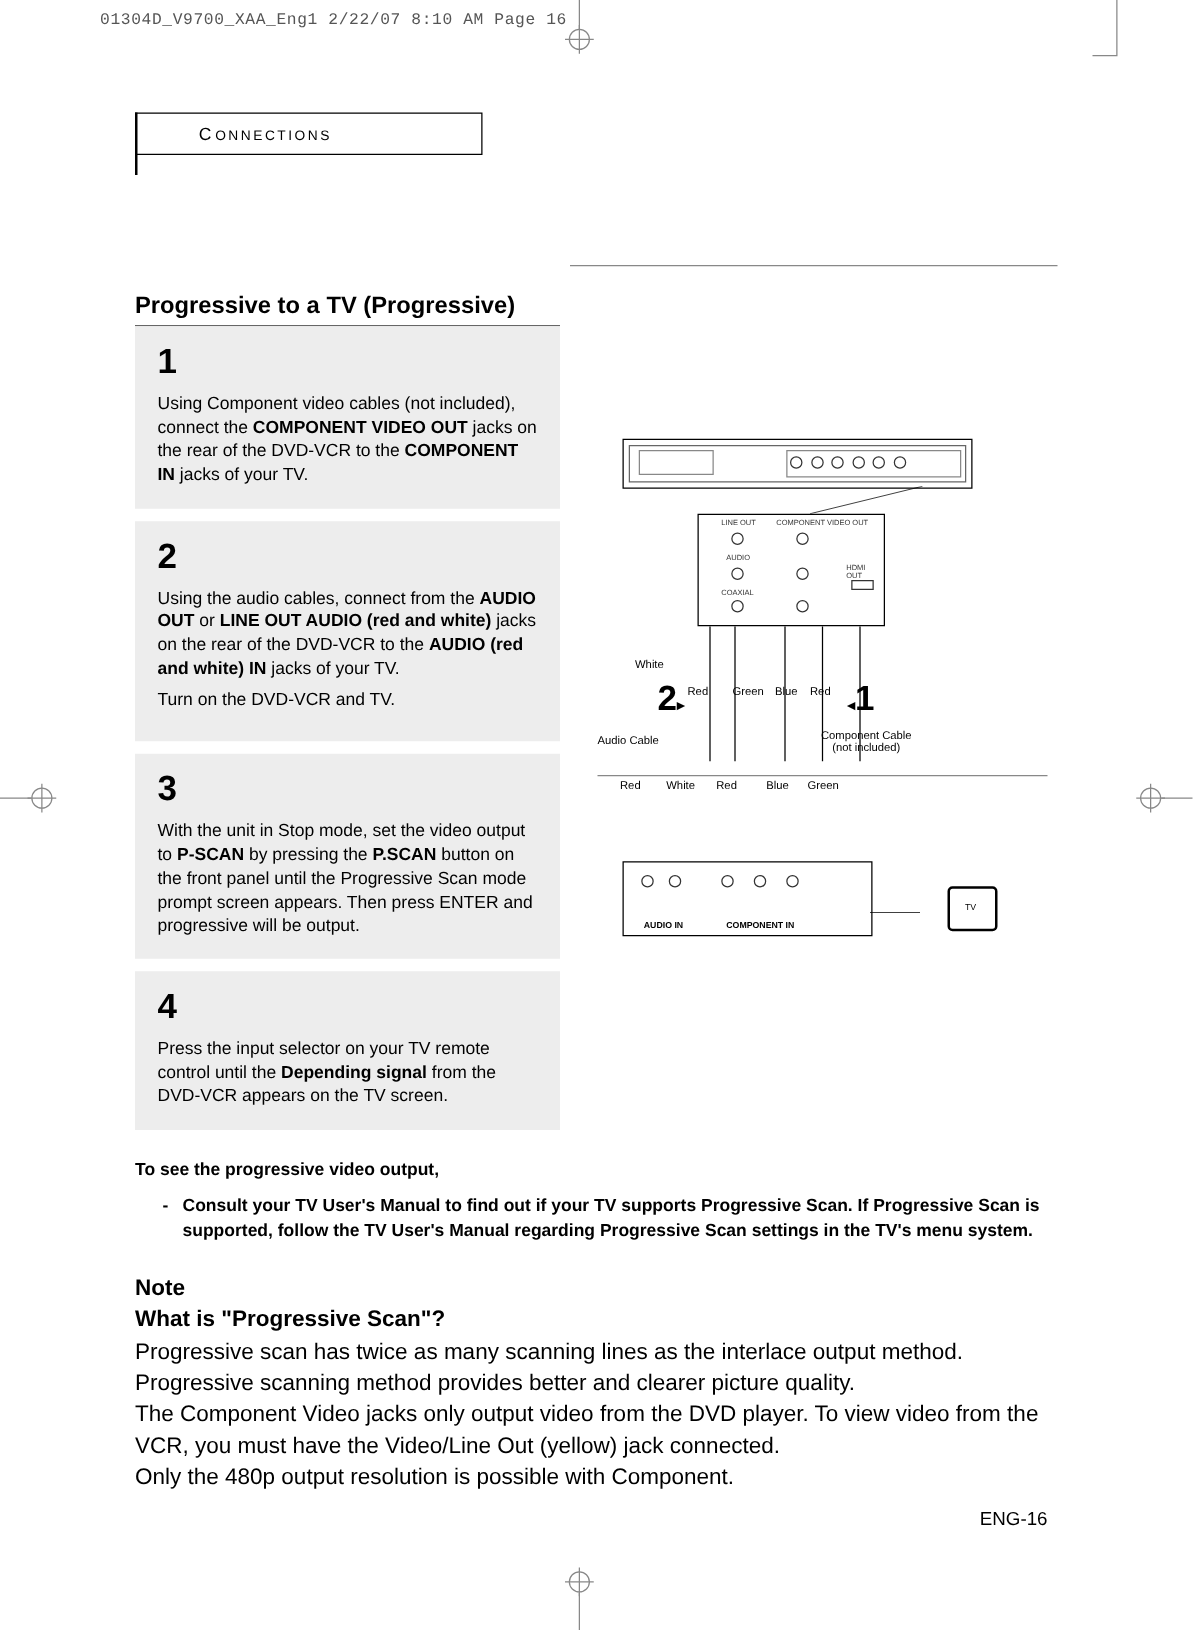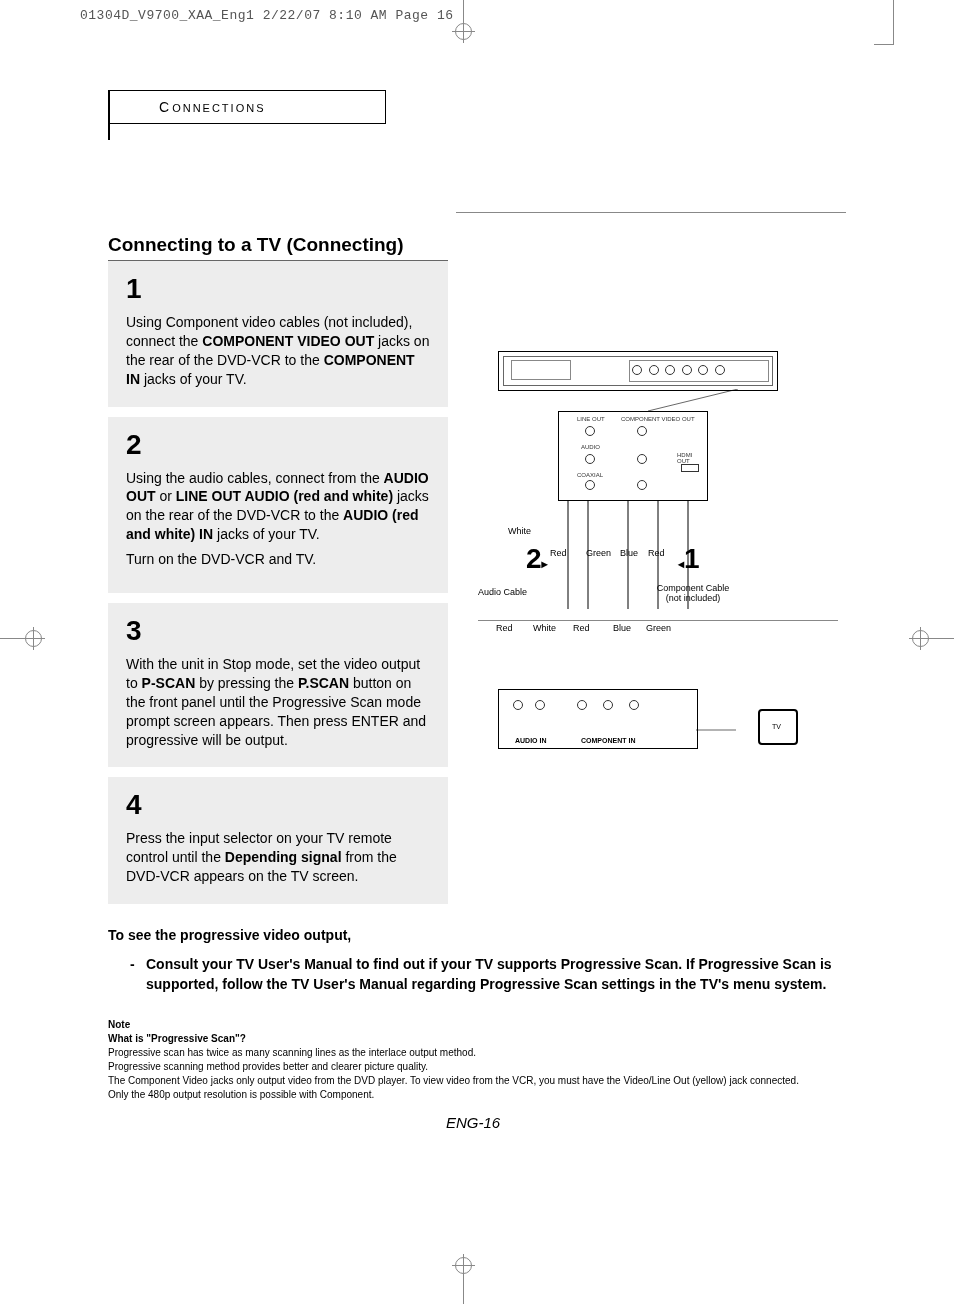--- a/index.html
+++ b/index.html
@@ -172,30 +172,29 @@
     font-weight: bold;
     font-size: 14px;
     line-height: 1.4;
   }
   .bullet-list li::before {
     content: "-";
     position: absolute;
     left: 0;
   }
   .note-section {
-    font-size: 10px;
+    font-size: 18px;
     line-height: 1.4;
     margin-top: 24px;
   }
   .note-section .bold { font-weight: bold; }
   .page-num {
-    text-align: center;
+    text-align: right;
     font-size: 15px;
     margin-top: 12px;
-    font-style: italic;
   }
 
   
   .diagram {
     position: relative;
     width: 320px;
     height: 420px;
     margin-left: 20px;
     margin-top: 80px;
     font-size: 9px;
@@ -295,21 +294,21 @@
 <div class="top-right-bracket"></div>
 <div class="top-right-bracket-h"></div>
 
 <div class="content">
   <div style="position:relative;">
     <div class="section-line-v"></div>
     <div class="section-box">
       <span>C</span><span class="small-caps">ONNECTIONS</span>
     </div>
 
-    <div class="title">Connecting to a TV (Connecting)</div>
+    <div class="title">Progressive to a TV (Progressive)</div>
     <div class="title-underline"></div>
     <div class="title-right-line"></div>
 
     <div class="step-grid">
       <div class="left-col">
         <div class="step-block">
           <div class="step-num">1</div>
           <div class="step-text">Using Component video cables (not included), connect the <b>COMPONENT VIDEO OUT</b> jacks on the rear of the DVD-VCR to the <b>COMPONENT IN</b> jacks of your TV.</div>
         </div>
         <div class="step-block">

